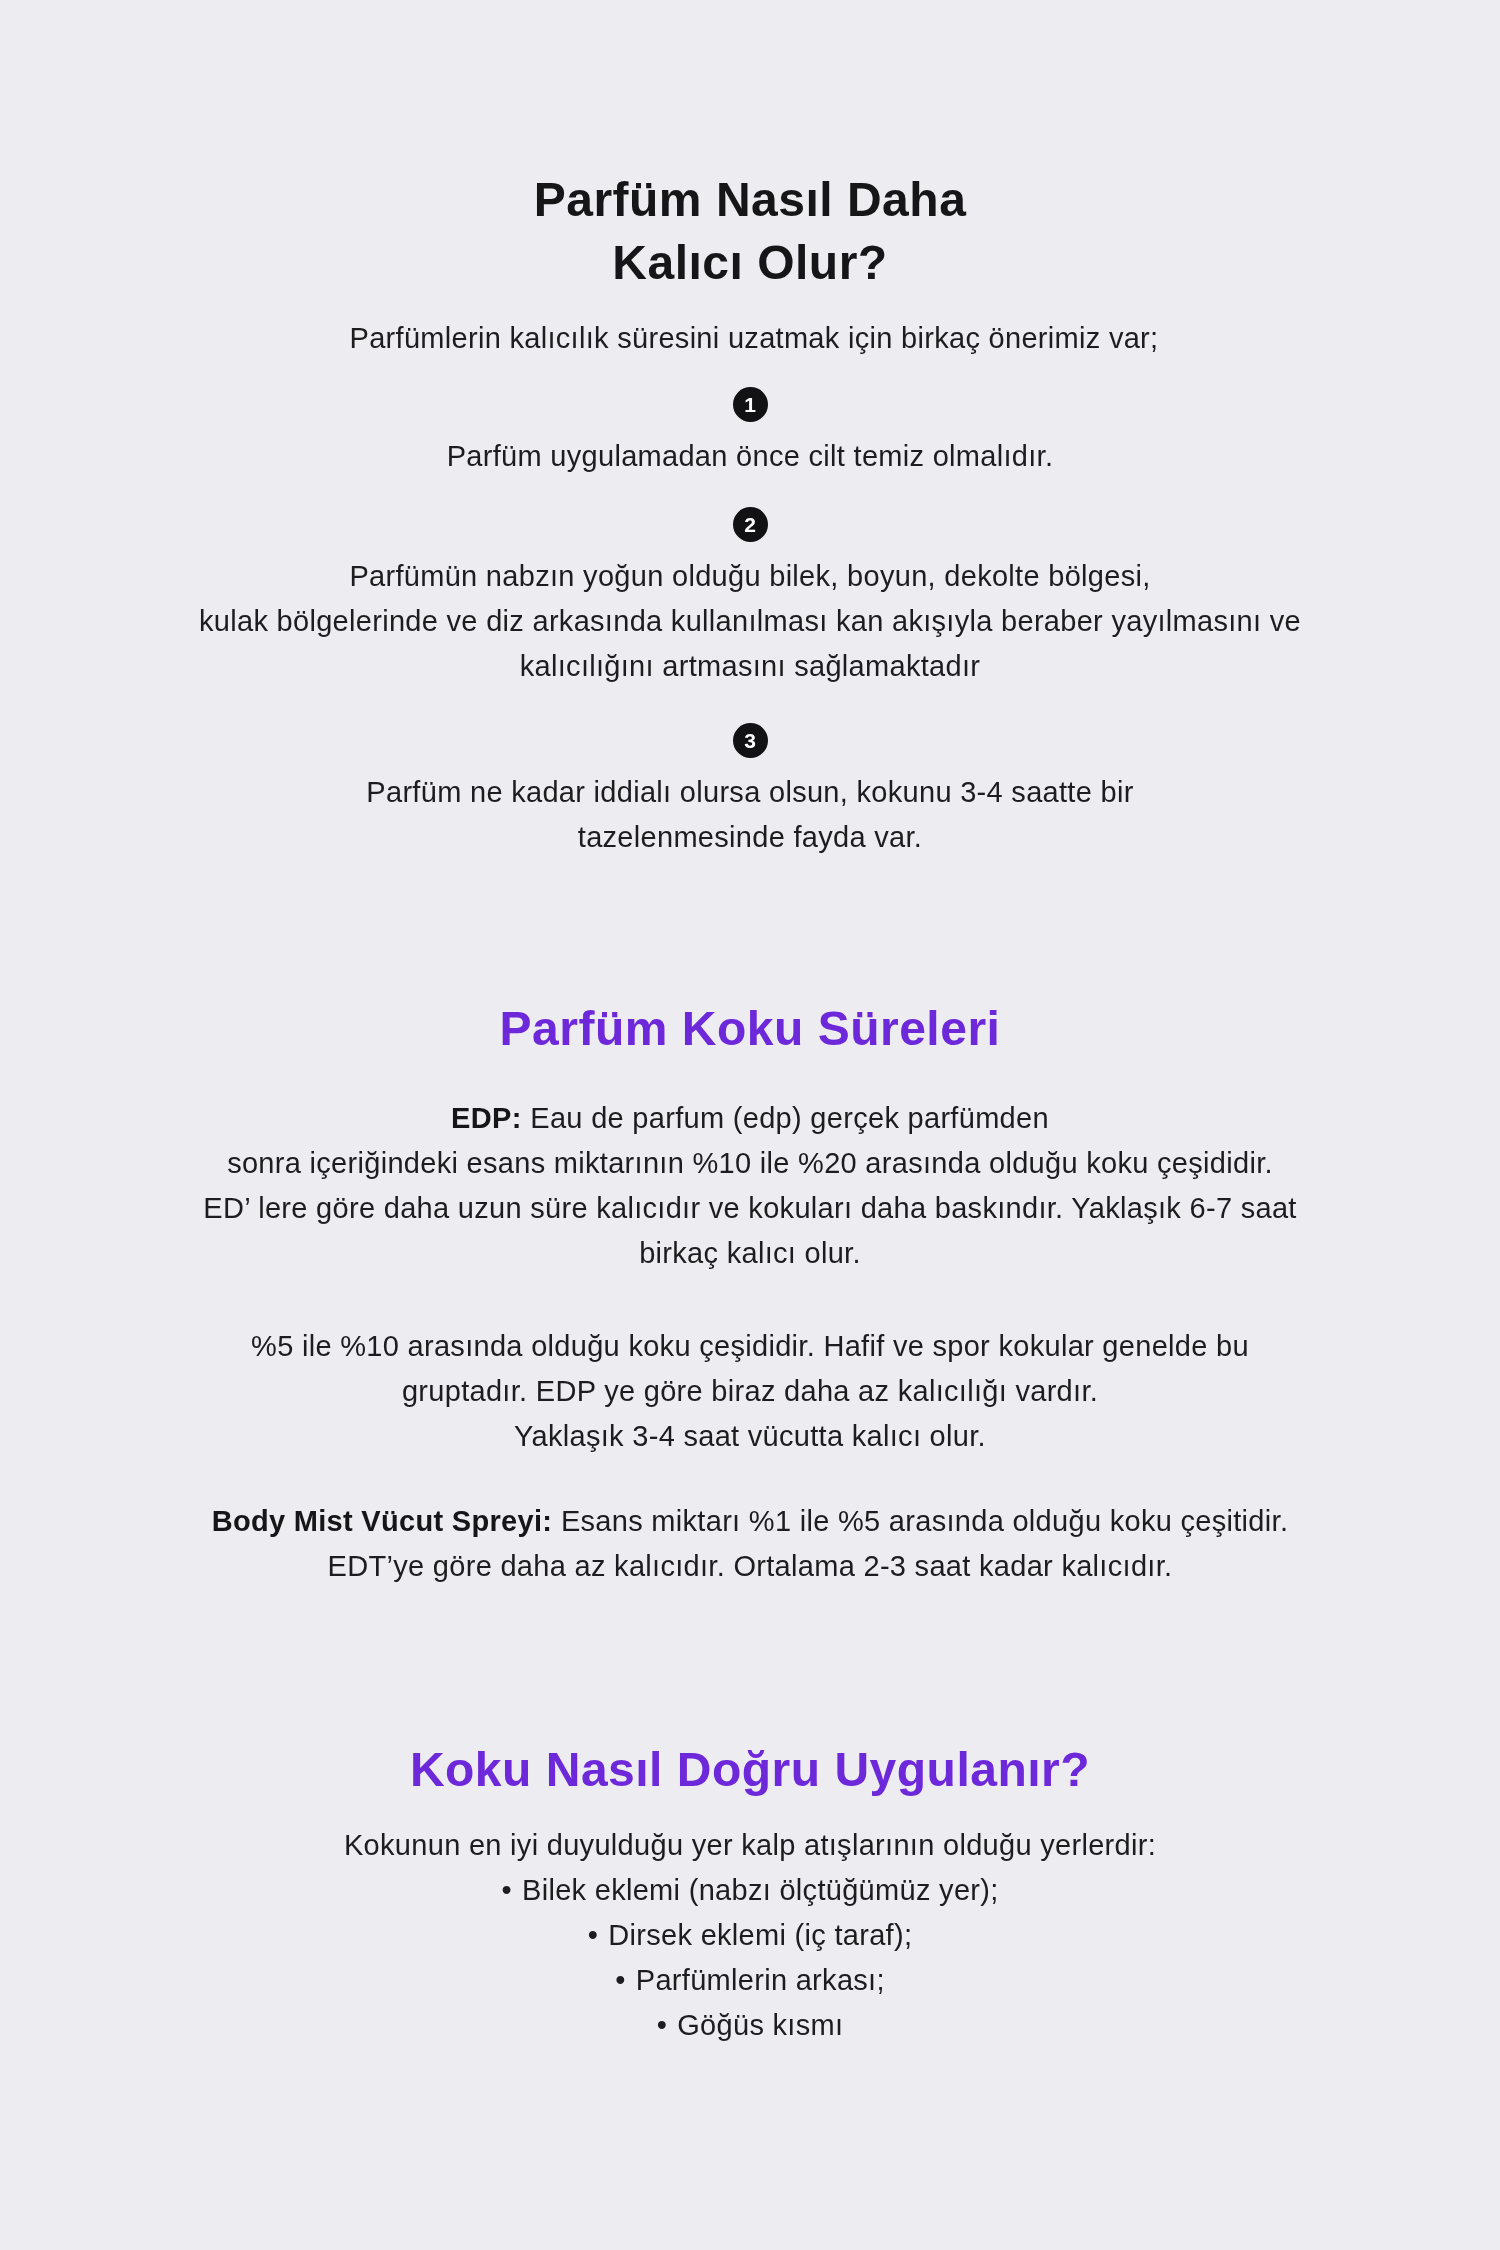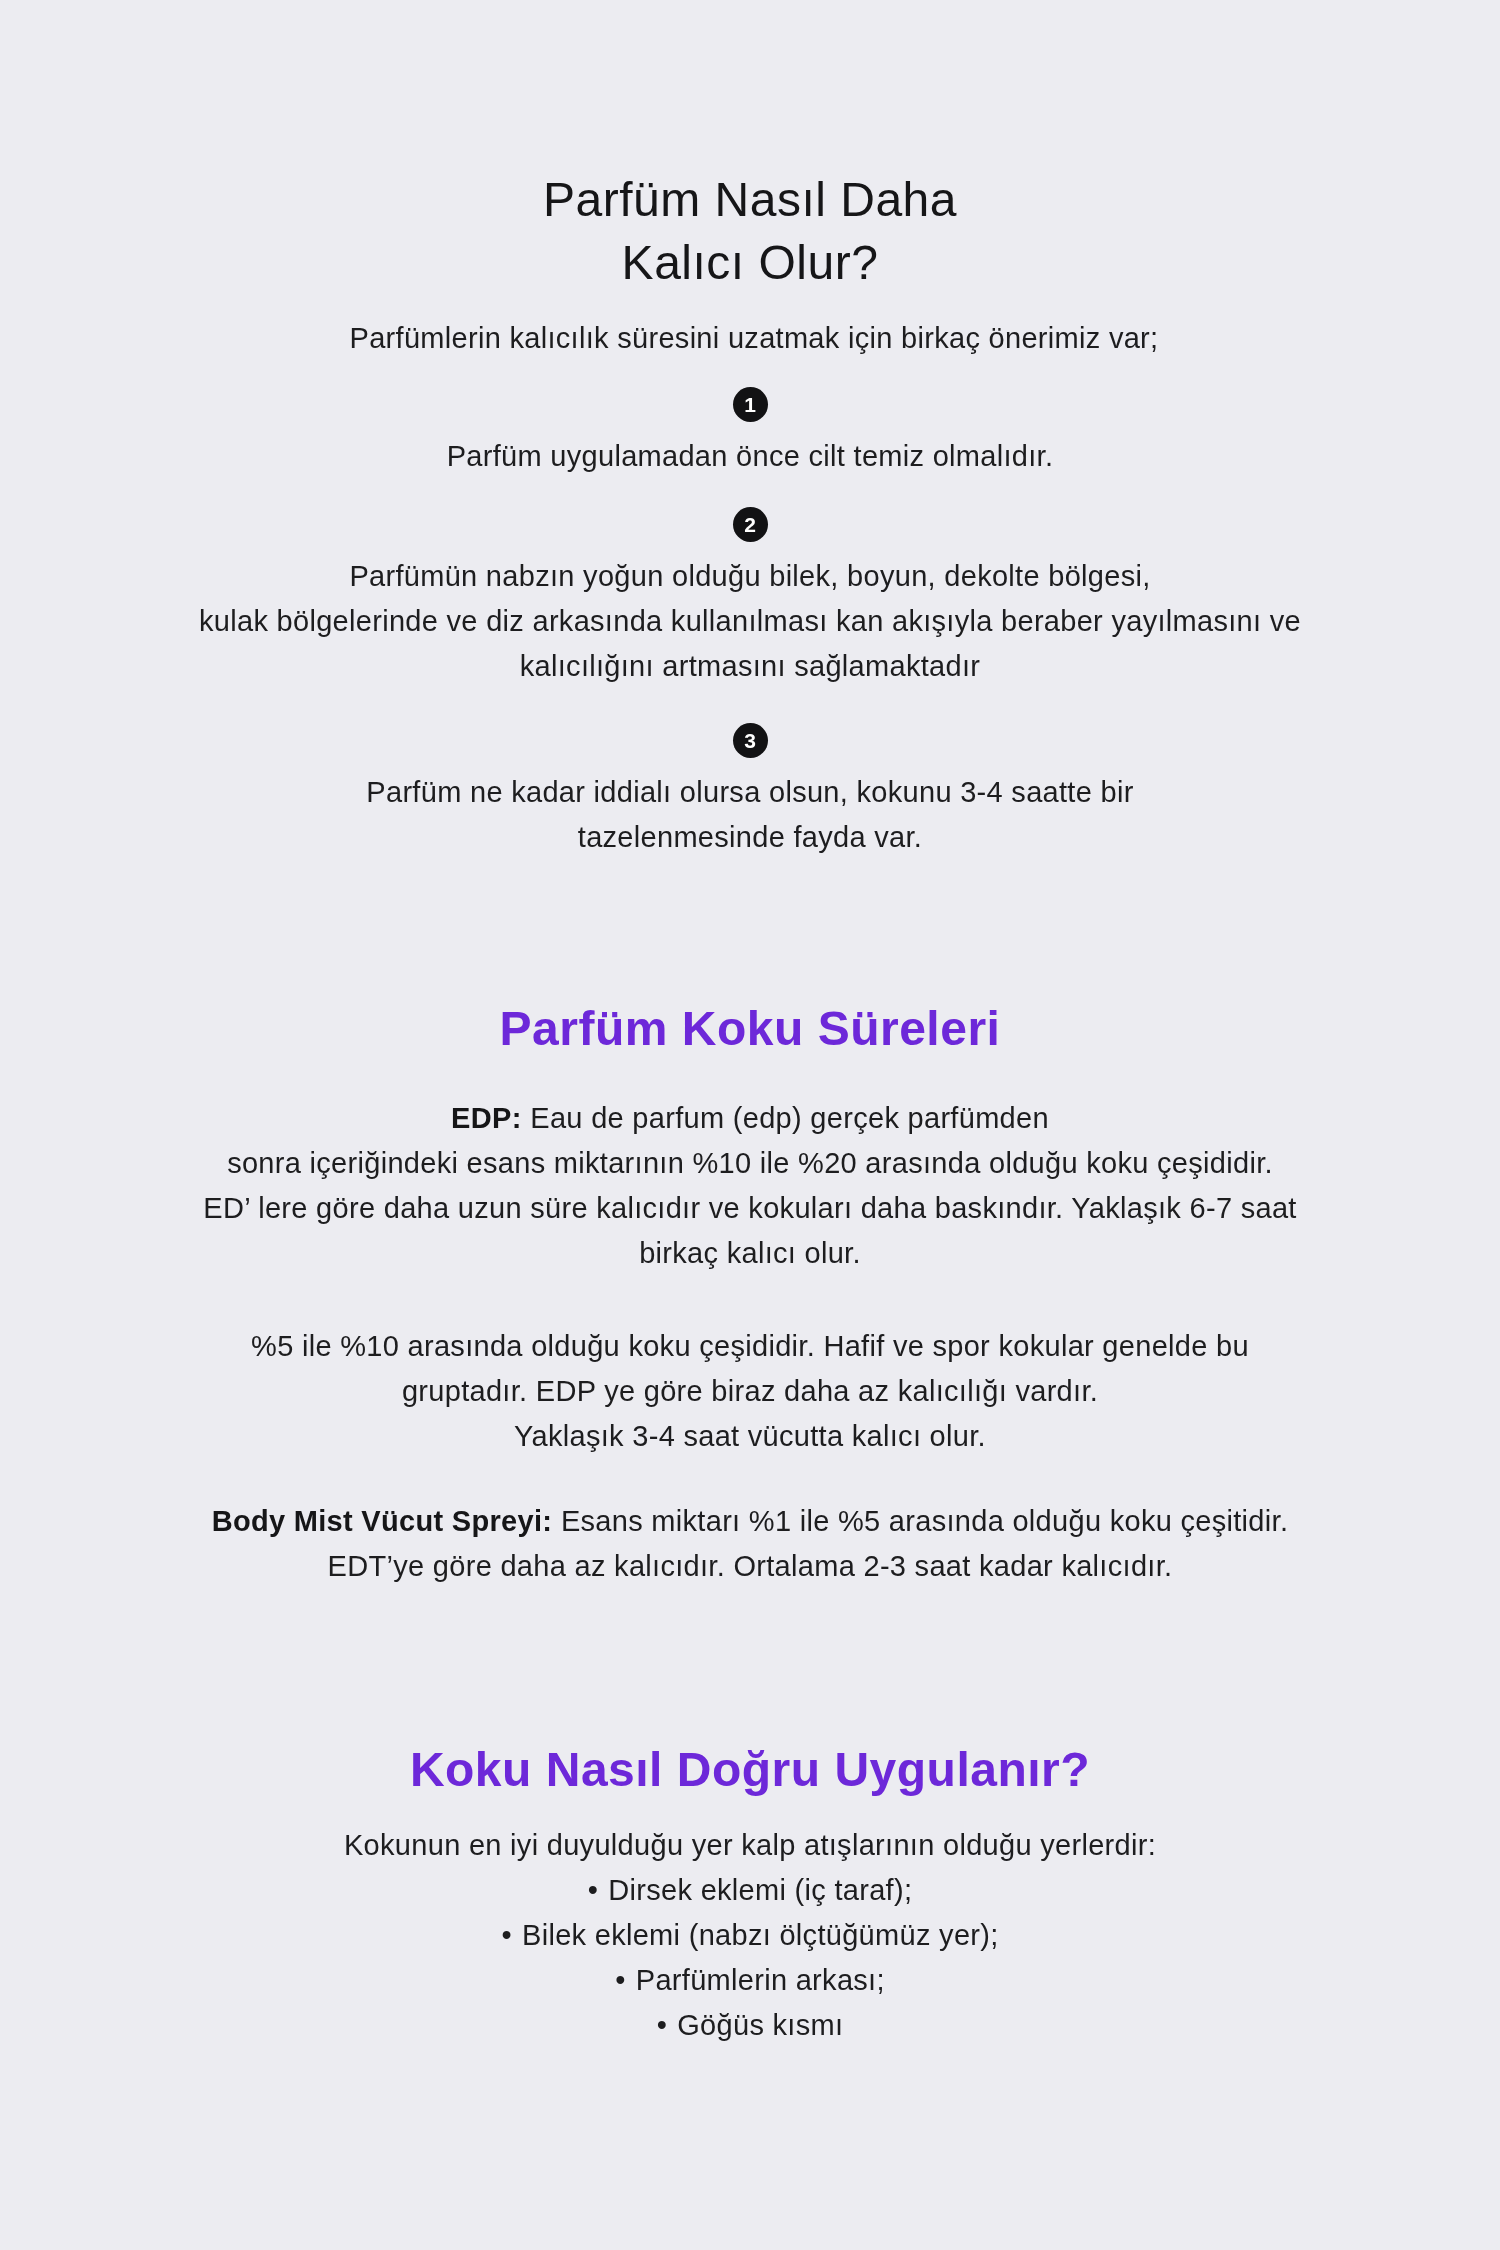--- a/index.html
+++ b/index.html
@@ -16,21 +16,21 @@
   }
   .page {
     width: 1500px;
     box-sizing: border-box;
     padding-top: 168px;
     text-align: center;
   }
   .doc-title {
     font-size: 48px;
     line-height: 63px;
-    font-weight: 400;
+    font-weight: 700;
     letter-spacing: 0.5px;
     color: #161618;
   }
   .section-heading {
     font-size: 48px;
     line-height: 62px;
     font-weight: 700;
     letter-spacing: 0.5px;
     color: #6d28d9;
   }
@@ -135,19 +135,19 @@
 
   <div class="body-text entry entry-bodymist">
     <span class="line"><b class="entry-label">Body Mist Vücut Spreyi:</b><span>Esans miktarı %1 ile %5 arasında olduğu koku çeşitidir.</span></span>
     <span class="line">EDT’ye göre daha az kalıcıdır. Ortalama 2-3 saat kadar kalıcıdır.</span>
   </div>
 
   <div class="section-heading application-heading">Koku Nasıl Doğru Uygulanır?</div>
 
   <div class="body-text application-body">
     <span class="line">Kokunun en iyi duyulduğu yer kalp atışlarının olduğu yerlerdir:</span>
+    <span class="line"><span class="bullet-icon">•</span><span>Bilek eklemi (nabzı ölçtüğümüz yer);</span></span>
     <span class="line"><span class="bullet-icon">•</span><span>Dirsek eklemi (iç taraf);</span></span>
-    <span class="line"><span class="bullet-icon">•</span><span>Bilek eklemi (nabzı ölçtüğümüz yer);</span></span>
     <span class="line"><span class="bullet-icon">•</span><span>Parfümlerin arkası;</span></span>
     <span class="line"><span class="bullet-icon">•</span><span>Göğüs kısmı</span></span>
   </div>
 
 </div>
 
 </body></html>

